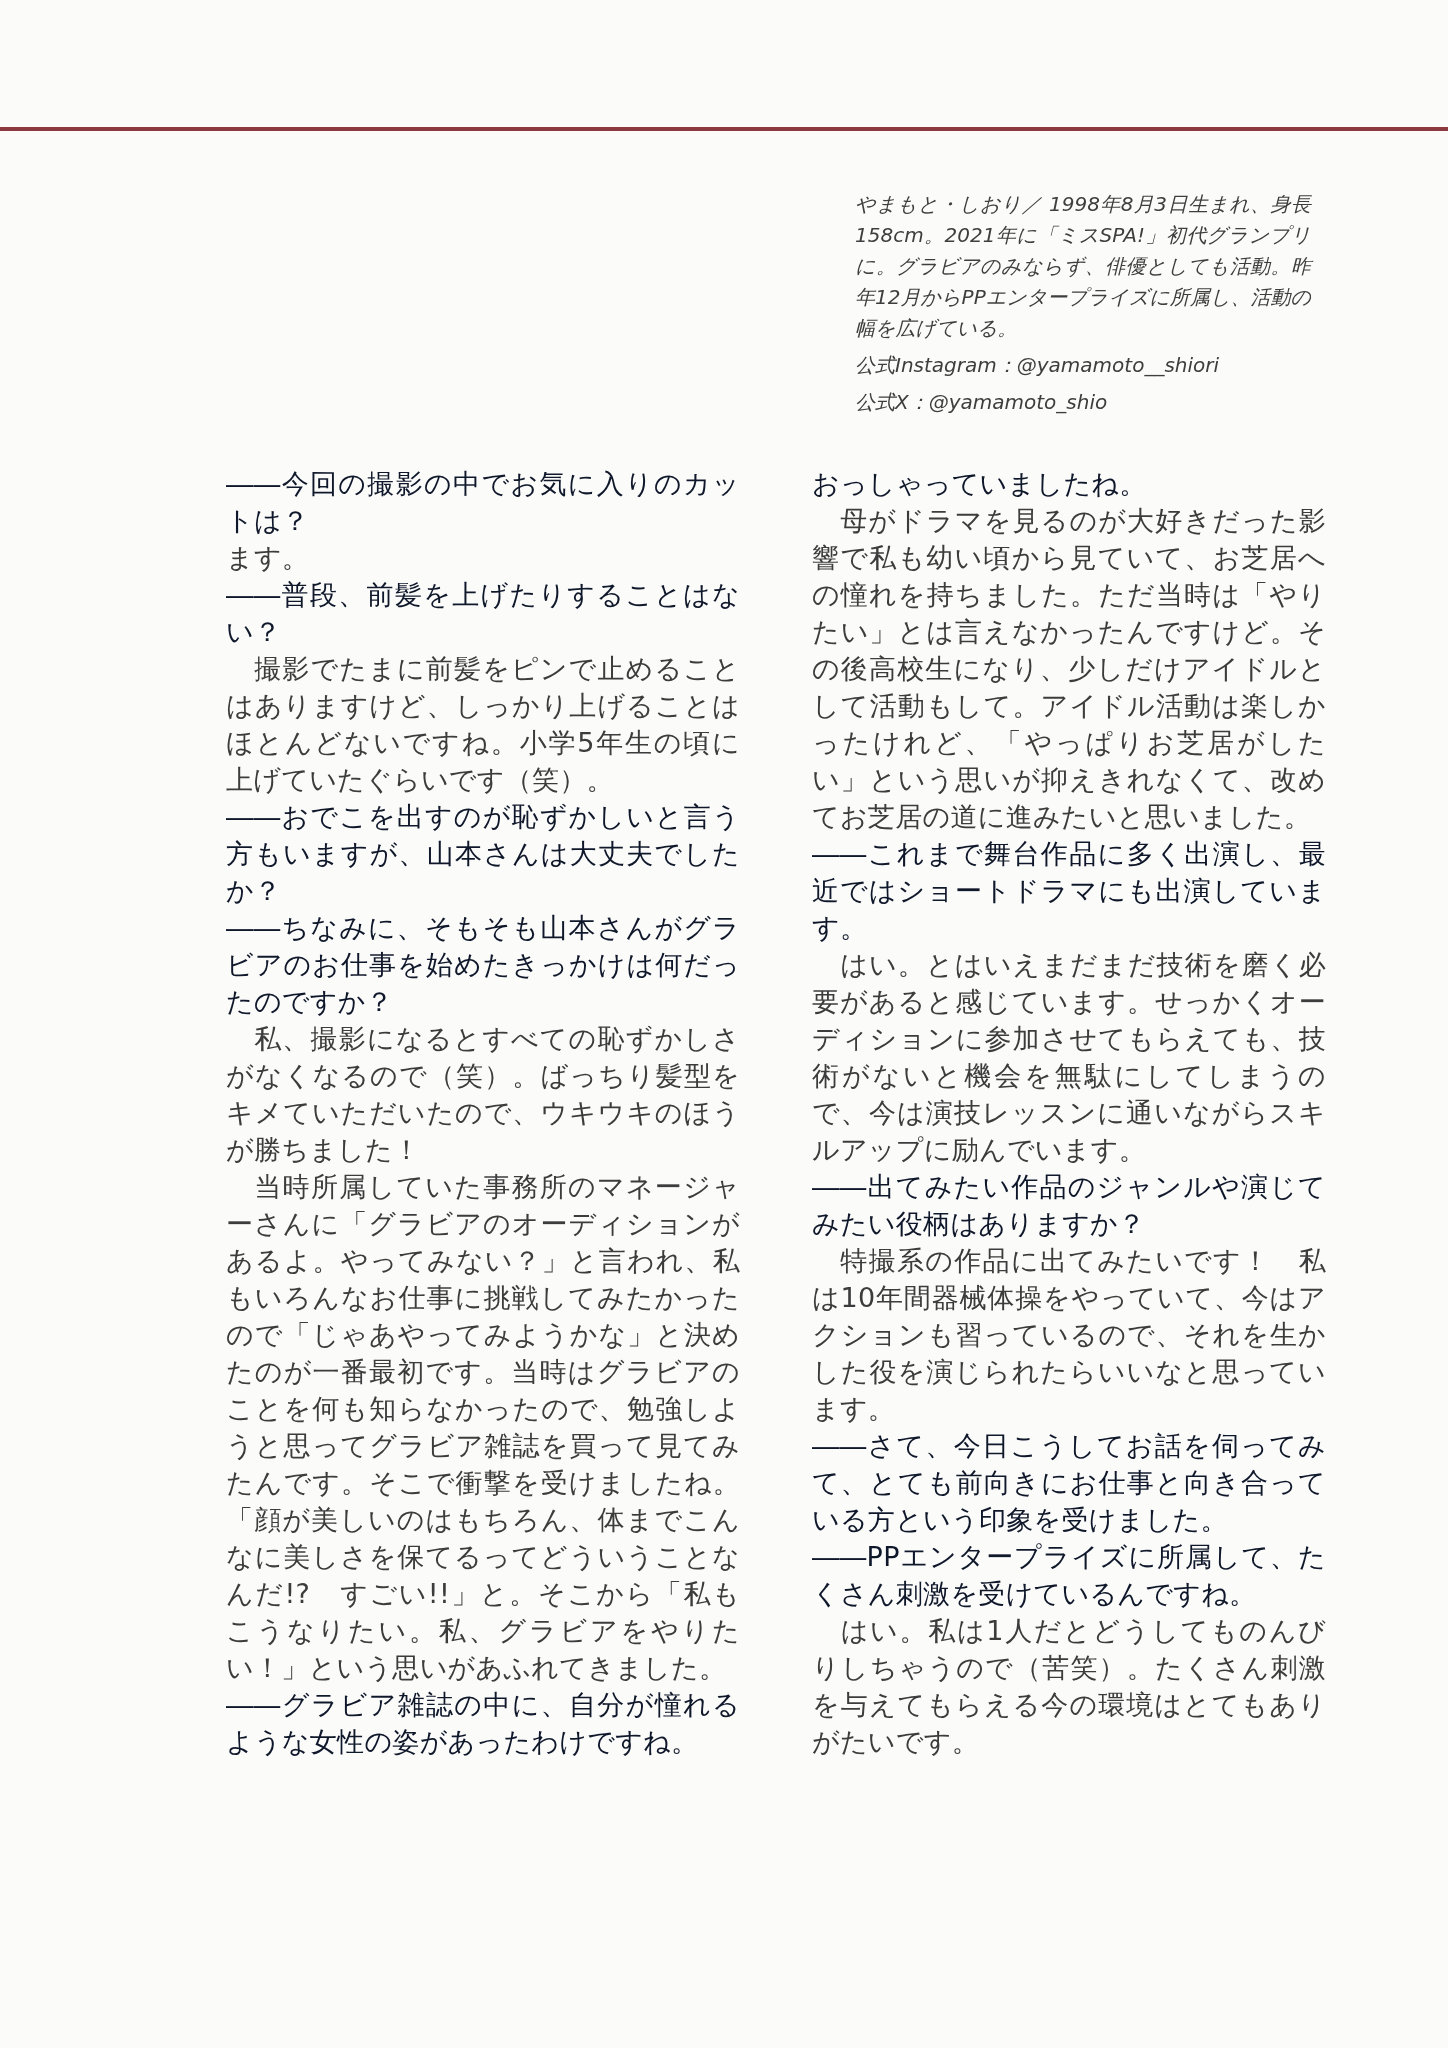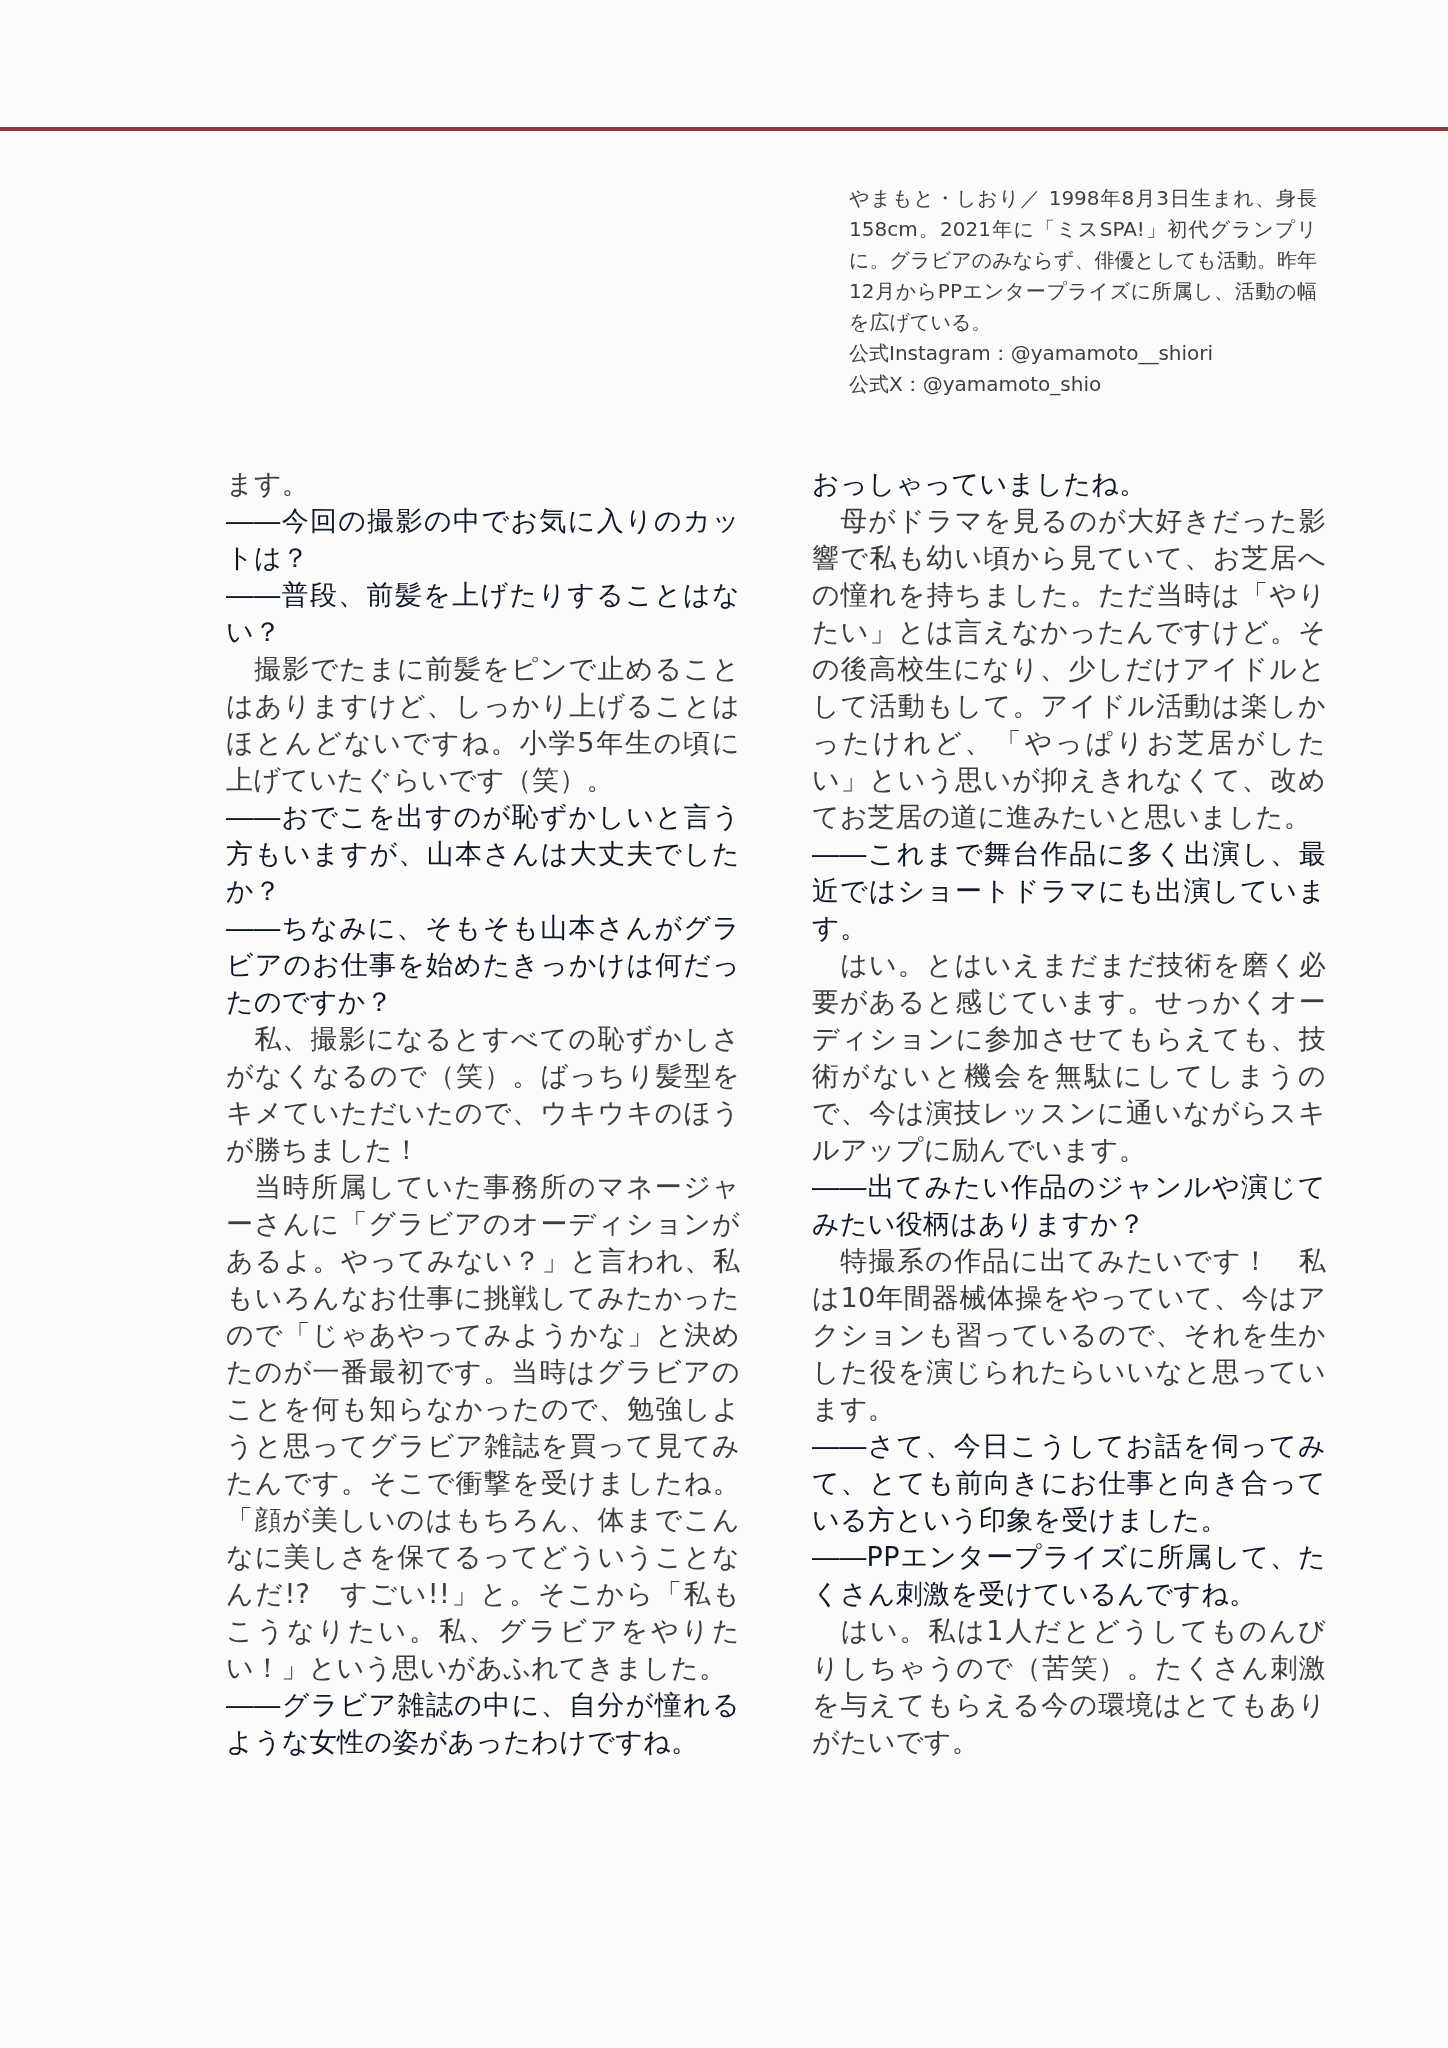--- a/index.html
+++ b/index.html
@@ -26,21 +26,22 @@
     position: absolute;
     left: 849px;
     top: 183px;
     width: 468px;
     font-size: 20px;
     line-height: 31px;
     color: #3e3e3e;
     text-align: justify;
   }
   .profile-block p {
-    margin: 0;
+    margin: 6px;
+    font-style: italic;
   }
   .interview-column {
     position: absolute;
     top: 465px;
     width: 514px;
     font-size: 27px;
     line-height: 37px;
     color: #3c3c3c;
     text-align: justify;
     text-justify: inter-ideograph;
@@ -61,22 +62,22 @@
 
 <div class="top-rule"></div>
 
 <div class="profile-block">
   <p>やまもと・しおり／ 1998年8月3日生まれ、身長158cm。2021年に「ミスSPA!」初代グランプリに。グラビアのみならず、俳優としても活動。昨年12月からPPエンタープライズに所属し、活動の幅を広げている。</p>
   <p>公式Instagram：@yamamoto__shiori</p>
   <p>公式X：@yamamoto_shio</p>
 </div>
 
 <div class="interview-column col-left">
+    <p class="para q">――今回の撮影の中でお気に入りのカットは？</p>
     <p class="para a">ます。</p>
-    <p class="para q">――今回の撮影の中でお気に入りのカットは？</p>
     <p class="para q">――普段、前髪を上げたりすることはない？</p>
     <p class="para a">　撮影でたまに前髪をピンで止めることはありますけど、しっかり上げることはほとんどないですね。小学5年生の頃に上げていたぐらいです（笑）。</p>
     <p class="para q">――おでこを出すのが恥ずかしいと言う方もいますが、山本さんは大丈夫でしたか？</p>
     <p class="para q">――ちなみに、そもそも山本さんがグラビアのお仕事を始めたきっかけは何だったのですか？</p>
     <p class="para a">　私、撮影になるとすべての恥ずかしさがなくなるので（笑）。ばっちり髪型をキメていただいたので、ウキウキのほうが勝ちました！</p>
     <p class="para a">　当時所属していた事務所のマネージャーさんに「グラビアのオーディションがあるよ。やってみない？」と言われ、私もいろんなお仕事に挑戦してみたかったので「じゃあやってみようかな」と決めたのが一番最初です。当時はグラビアのことを何も知らなかったので、勉強しようと思ってグラビア雑誌を買って見てみたんです。そこで衝撃を受けましたね。「顔が美しいのはもちろん、体までこんなに美しさを保てるってどういうことなんだ!?　すごい!!」と。そこから「私もこうなりたい。私、グラビアをやりたい！」という思いがあふれてきました。</p>
     <p class="para q">――グラビア雑誌の中に、自分が憧れるような女性の姿があったわけですね。</p>
   </div>
 
 <div class="interview-column col-right">

